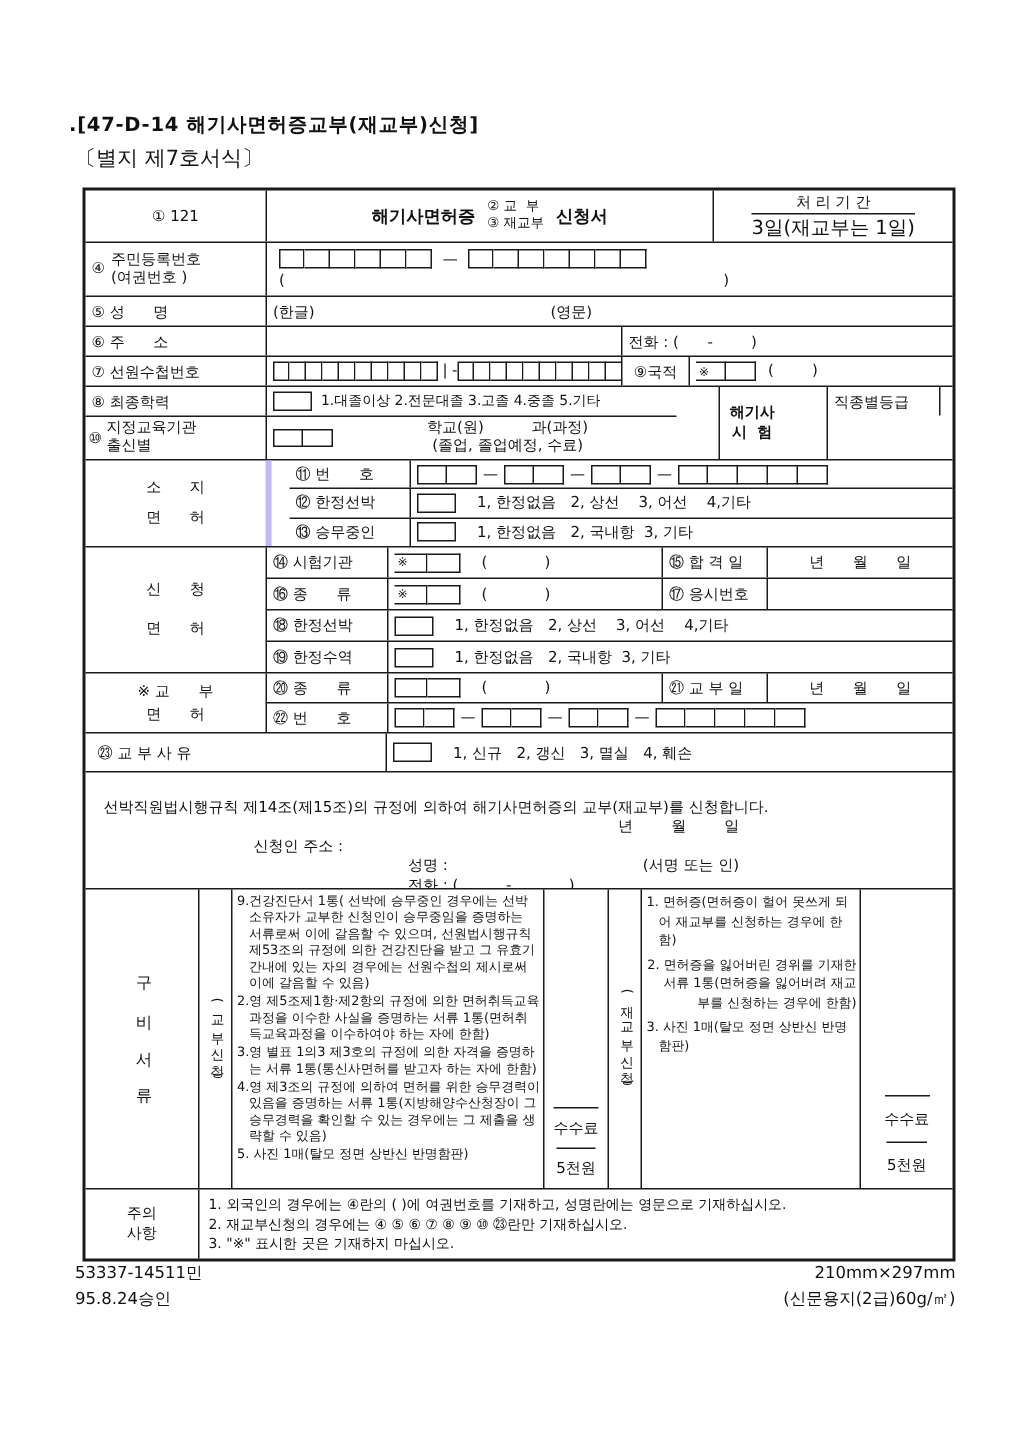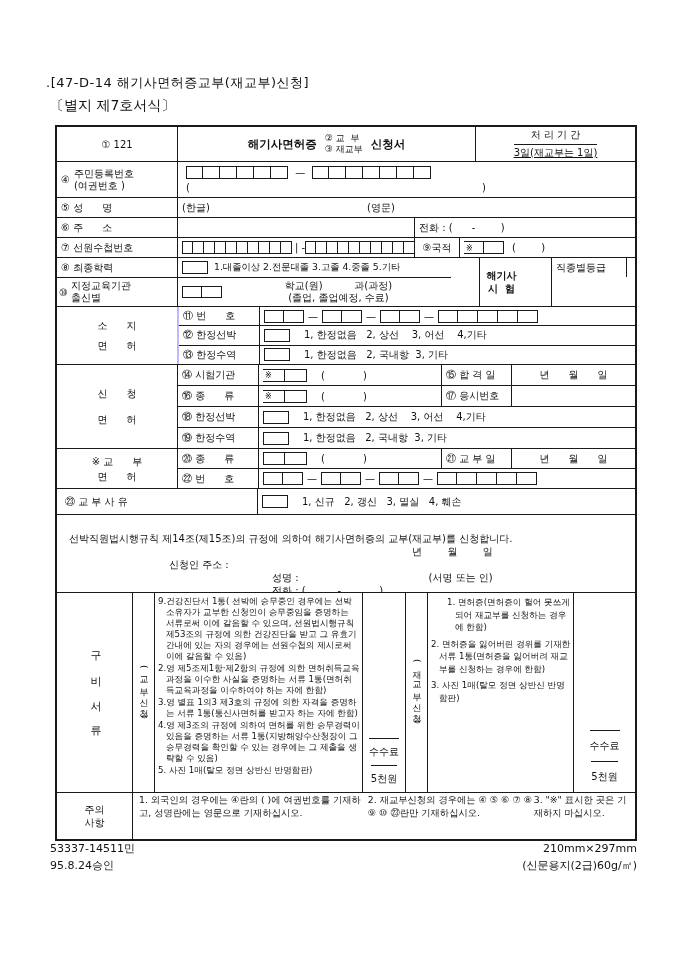--- a/index.html
+++ b/index.html
@@ -1,21 +1,21 @@
 <!DOCTYPE html>
 <html><head>
 <meta charset="utf-8">
 <style>
   html,body{margin:0;padding:0;background:#fff;}
   body{width:680px;height:962px;position:relative;color:#111;
        font-family:"DejaVu Sans",sans-serif;font-size:10px;-webkit-font-smoothing:none;}
   .pre{white-space:pre;}
   .b{font-weight:bold;}
   
-  #form-title{position:absolute;left:46px;top:74px;font-size:13px;font-weight:normal;letter-spacing:0.5px;}
+  #form-title{position:absolute;left:46px;top:74px;font-size:13px;font-weight:bold;letter-spacing:0.5px;}
   #form-subtitle{position:absolute;left:50px;top:97px;font-size:14px;}
   
   .tbl{position:absolute;left:55px;top:125px;width:582px;border:2px solid #1a1a1a;box-sizing:border-box;background:#fff;}
   .row{display:flex;border-top:1px solid #1a1a1a;box-sizing:border-box;align-items:stretch;}
   .row:first-child{border-top:none;}
   .c{box-sizing:border-box;border-left:1px solid #1a1a1a;display:flex;align-items:center;padding:0 4px;overflow:hidden;}
   .c:first-child{border-left:none;}
   .lab{justify-content:center;text-align:center;}
   .col{display:flex;flex-direction:column;padding:0;}
   .subrow{display:flex;border-top:1px solid #1a1a1a;box-sizing:border-box;align-items:stretch;flex:1;}
@@ -30,21 +30,21 @@
   .vlabel{writing-mode:vertical-rl;text-orientation:mixed;letter-spacing:2px;margin:auto;font-size:9px;}
   
   .decl{display:block;padding:4px 0 0 0;font-size:10px;line-height:13px;}
   .decl div{margin:0;}
   
   .doclist{font-size:8.6px;line-height:11px;padding:3px 2px 0 3px;align-items:flex-start;}
   .doclist .item{margin-bottom:1px;text-indent:-8px;padding-left:8px;}
   .feecol{display:flex;flex-direction:column;padding:0;}
   .feecell{border-top:1px solid #1a1a1a;display:flex;align-items:center;justify-content:center;}
   
-  .notes-items{flex-direction:row;align-items:flex-start;justify-content:center;font-size:9.3px;line-height:13px;padding-left:6px;}
+  .notes-items{flex-direction:column;align-items:flex-start;justify-content:center;font-size:9.3px;line-height:13px;padding-left:6px;}
   
   .foot{position:absolute;font-size:11px;line-height:17px;}
   #footer-left{left:50px;top:840px;}
   #footer-right{right:43px;top:840px;text-align:right;}
 </style>
 </head>
 <body>
 
 <div id="form-title">.[47-D-14 해기사면허증교부(재교부)신청]</div>
 <div id="form-subtitle">〔별지 제7호서식〕</div>
@@ -60,21 +60,21 @@
       <span style="display:flex;flex-direction:column;font-size:9px;line-height:11px;text-align:left;">
         <span class="pre">② 교  부</span>
         <span class="pre">③ 재교부</span>
       </span>
       <span class="b" style="font-size:11.5px;">신청서</span>
     </div>
     <div class="c col" style="width:160px;padding:0;">
       <div class="subrow" style="justify-content:center;align-items:center;">
           <span class="pre">처 리 기 간</span>
         </div>
-      <div class="subrow" style="justify-content:center;align-items:center;font-size:10px;text-decoration:underline;">
+      <div class="subrow" style="justify-content:center;align-items:center;font-size:13px;">
           <span>3일(재교부는 1일)</span>
         </div>
     </div>
   </div>
 
   <div class="row" style="height:36px;">
     <div class="c" style="width:120px;gap:4px;">
       <span>④</span>
       <span style="display:flex;flex-direction:column;line-height:12px;">
         <span>주민등록번호</span>
@@ -224,21 +224,21 @@
     </div>
   </div>
 
   <div class="row" style="height:58px;">
     <div class="c lab" style="width:120px;">
       <span style="display:flex;flex-direction:column;line-height:20px;">
         <span class="pre">소      지</span>
         <span class="pre">면      허</span>
       </span>
     </div>
-    <div class="col" style="flex:1;border-left:2px solid #c4b5fd;">
+    <div class="col" style="flex:1;border-left:4px solid #c4b5fd;padding-left:12px;">
       <div class="subrow" style="height:18px;flex:none;">
         <div class="c" style="width:80px;border-left:none;">
             <span class="pre">⑪ 번      호</span>
           </div>
         <div class="c" style="flex:1;">
           <span class="boxes" style="--cw:20px;">
               <span class="cell"></span>
               <span class="cell"></span>
             </span>
           <span class="dash">—</span>
@@ -267,21 +267,21 @@
           </div>
         <div class="c" style="flex:1;gap:14px;">
           <span class="boxes" style="--cw:26px;">
               <span class="cell"></span>
             </span>
           <span class="pre">1, 한정없음   2, 상선    3, 어선    4,기타</span>
         </div>
       </div>
       <div class="subrow" style="flex:1;">
         <div class="c" style="width:80px;border-left:none;">
-            <span>⑬ 한정수역</span>
+            <span>⑬ 승무중인</span>
           </div>
         <div class="c" style="flex:1;gap:14px;">
           <span class="boxes" style="--cw:26px;">
               <span class="cell"></span>
             </span>
           <span class="pre">1, 한정없음   2, 국내항  3, 기타</span>
         </div>
       </div>
     </div>
   </div>
@@ -459,22 +459,22 @@
           <span>수수료</span>
         </div>
       <div class="feecell" style="height:26px;">
           <span>5천원</span>
         </div>
     </div>
     <div class="c" style="width:22px;padding:0;">
       <span class="vlabel">(재교부신청)</span>
     </div>
     <div class="c col doclist" style="flex:1;line-height:12.5px;">
-      <div class="item" style="margin-bottom:4px;margin-left:16px;">1. 면허증(면허증이 헐어 못쓰게 되어 재교부를 신청하는 경우에 한함)</div>
-      <div class="item" style="margin-bottom:4px;">2. 면허증을 잃어버린 경위를 기재한 서류 1통(면허증을 잃어버려 재교부를 신청하는 경우에 한함)</div>
+      <div class="item" style="margin-bottom:4px;">1. 면허증(면허증이 헐어 못쓰게 되어 재교부를 신청하는 경우에 한함)</div>
+      <div class="item" style="margin-bottom:4px;text-align:right;">2. 면허증을 잃어버린 경위를 기재한 서류 1통(면허증을 잃어버려 재교부를 신청하는 경우에 한함)</div>
       <div class="item">3. 사진 1매(탈모 정면 상반신 반명함판)</div>
     </div>
     <div class="c feecol" style="width:62px;">
       <div style="flex:1;"></div>
       <div class="feecell" style="height:30px;">
           <span>수수료</span>
         </div>
       <div class="feecell" style="height:30px;">
           <span>5천원</span>
         </div>

